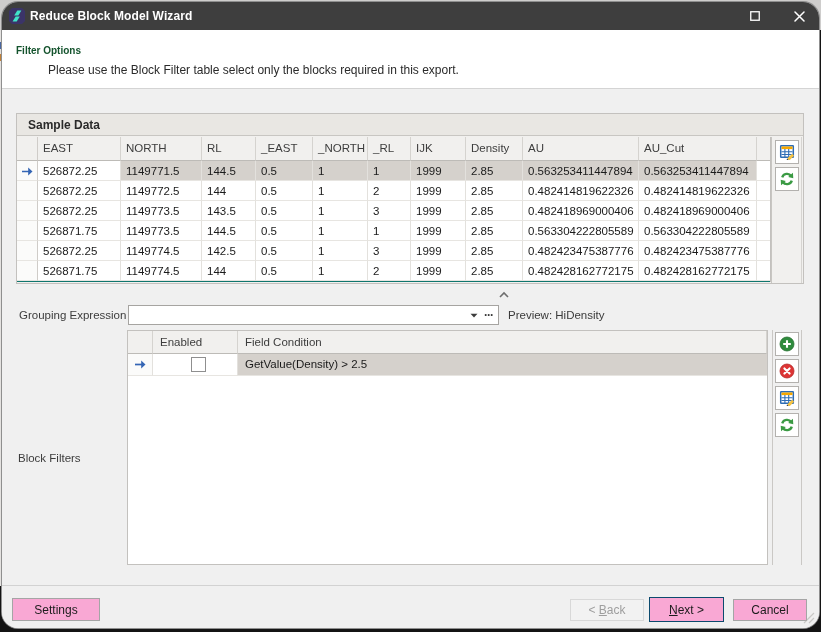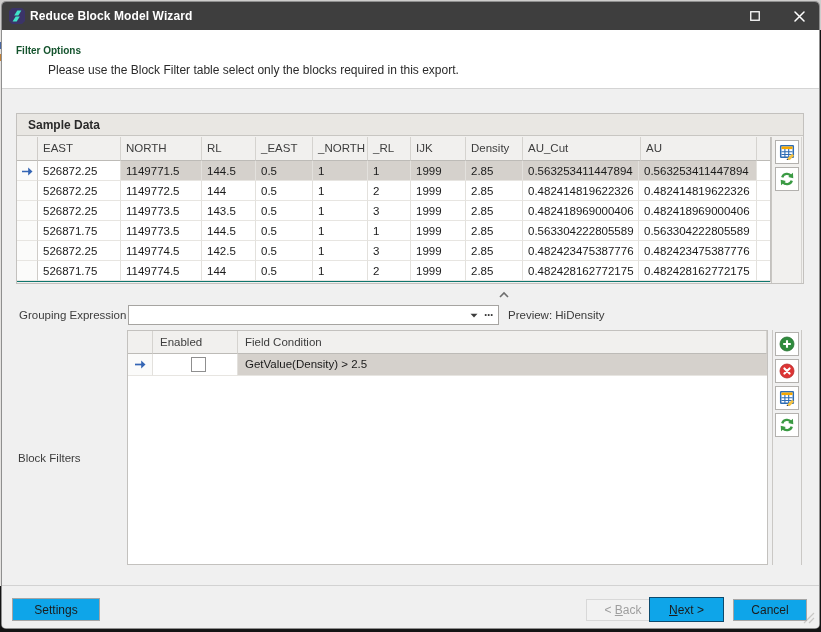--- a/index.html
+++ b/index.html
@@ -5,21 +5,21 @@
   * { margin:0; padding:0; box-sizing:border-box; }
   html,body { width:821px; height:632px; overflow:hidden; }
   body { font-family:"Liberation Sans", sans-serif; background:#141414; }
   .screen { position:relative; width:821px; height:632px; background:#141414; }
   .backdrop-top { position:absolute; left:0; top:0; width:821px; height:30px; background:#cecdcc; }
   .backdrop-left { position:absolute; left:0; top:30px; width:3px; height:556px; background:#e4e2e0; }
   .speck-blue { position:absolute; left:0; top:42px; width:2px; height:7px; background:#4a66a0; }
   .speck-orange { position:absolute; left:0; top:54px; width:2px; height:7px; background:#c08038; }
 
   .window { position:absolute; left:2px; top:2px; width:817px; height:626px;
-            background:#f0f0f0; border-radius:4px; overflow:hidden;
+            background:#f0f0f0; border-radius:16px; overflow:hidden;
             box-shadow:0 0 0 1px #8f8f8f; }
 
   
   .titlebar { position:absolute; left:0; top:0; width:100%; height:28px; background:#3e3e3e; }
   .app-icon { position:absolute; left:7px; top:6px; width:16px; height:16px; }
   .win-title { position:absolute; left:28px; top:7px; font-size:12px; font-weight:bold; color:#ffffff; letter-spacing:0.1px; }
   .winbtn { position:absolute; top:0; width:34px; height:28px; display:flex; align-items:center; justify-content:center; }
   .winbtn.max { left:736px; }
   .winbtn.close { left:780px; }
 
@@ -85,24 +85,24 @@
   .brow.selected .bcell { background:#d5d1cc; }
   .brow.selected .b0, .brow.selected .b1 { background:#ffffff; }
   .brow.selected .b0 { background:#fbfbfa; }
   .checkbox { width:15px; height:15px; border:1px solid #8f8f8f; background:#fff; display:inline-block; margin-top:3px; }
 
   .strip2 { position:absolute; left:770px; top:328px; width:30px; height:235px; background:#f0f0f0;
             border-left:1px solid #cac8c5; border-right:1px solid #cac8c5; }
 
   
   .footer { position:absolute; left:0; top:584px; width:100%; height:42px; background:#f0f0f0; box-shadow:0 -1px 0 #d2d2d2; }
-  .btn { position:absolute; background:#0ea5e9; border:1px solid #a5a5a5; font-size:12px; color:#1c1c1c;
+  .btn { position:absolute; background:#f9a8d4; border:1px solid #a5a5a5; font-size:12px; color:#1c1c1c;
          display:flex; align-items:center; justify-content:center; font-family:"Liberation Sans", sans-serif; }
   .btn-settings { left:10px; top:12px; width:88px; height:23px; }
-  .btn-back { left:568px; top:13px; width:74px; height:22px; color:#9e9e9e; border-color:#d8d8d8; background:#f2f2f2;margin-left:16px; }
+  .btn-back { left:568px; top:13px; width:74px; height:22px; color:#9e9e9e; border-color:#d8d8d8; background:#f2f2f2; }
   .btn-next { left:647px; top:11px; width:75px; height:25px; border:1px solid #0c4a6e; }
   .btn-cancel { left:731px; top:13px; width:74px; height:22px; }
   .page-header { box-shadow:0 1px 0 #d4d4d4; border-bottom:none; }
   .btn u { text-decoration:underline; }
 
   .grip { position:absolute; right:4px; bottom:4px; width:12px; height:12px; opacity:0.6; }
 </style>
 </head>
 <body>
 
@@ -147,22 +147,22 @@
         <div class="grow ghead">
           <div class="gcell sel c0"></div>
           <div class="gcell c1">EAST</div>
           <div class="gcell c2">NORTH</div>
           <div class="gcell c3">RL</div>
           <div class="gcell c4">_EAST</div>
           <div class="gcell c5">_NORTH</div>
           <div class="gcell c6">_RL</div>
           <div class="gcell c7">IJK</div>
           <div class="gcell c8">Density</div>
+          <div class="gcell c9">AU</div>
           <div class="gcell c10">AU_Cut</div>
-          <div class="gcell c9">AU</div>
           <div class="gcell c11 filler"></div>
         </div>
         <div class="grow selected">
           <div class="gcell sel c0">
             <svg width="13" height="11" viewBox="0 0 13 11" class="row-arrow">
               <path d="M1 5.5 H9" stroke="#3465b4" stroke-width="1.7"></path>
               <polygon points="7.2,1.6 11.5,5.5 7.2,9.4" fill="#3465b4"></polygon>
             </svg>
           </div>
           <div class="gcell c1 focused">526872.25</div>

